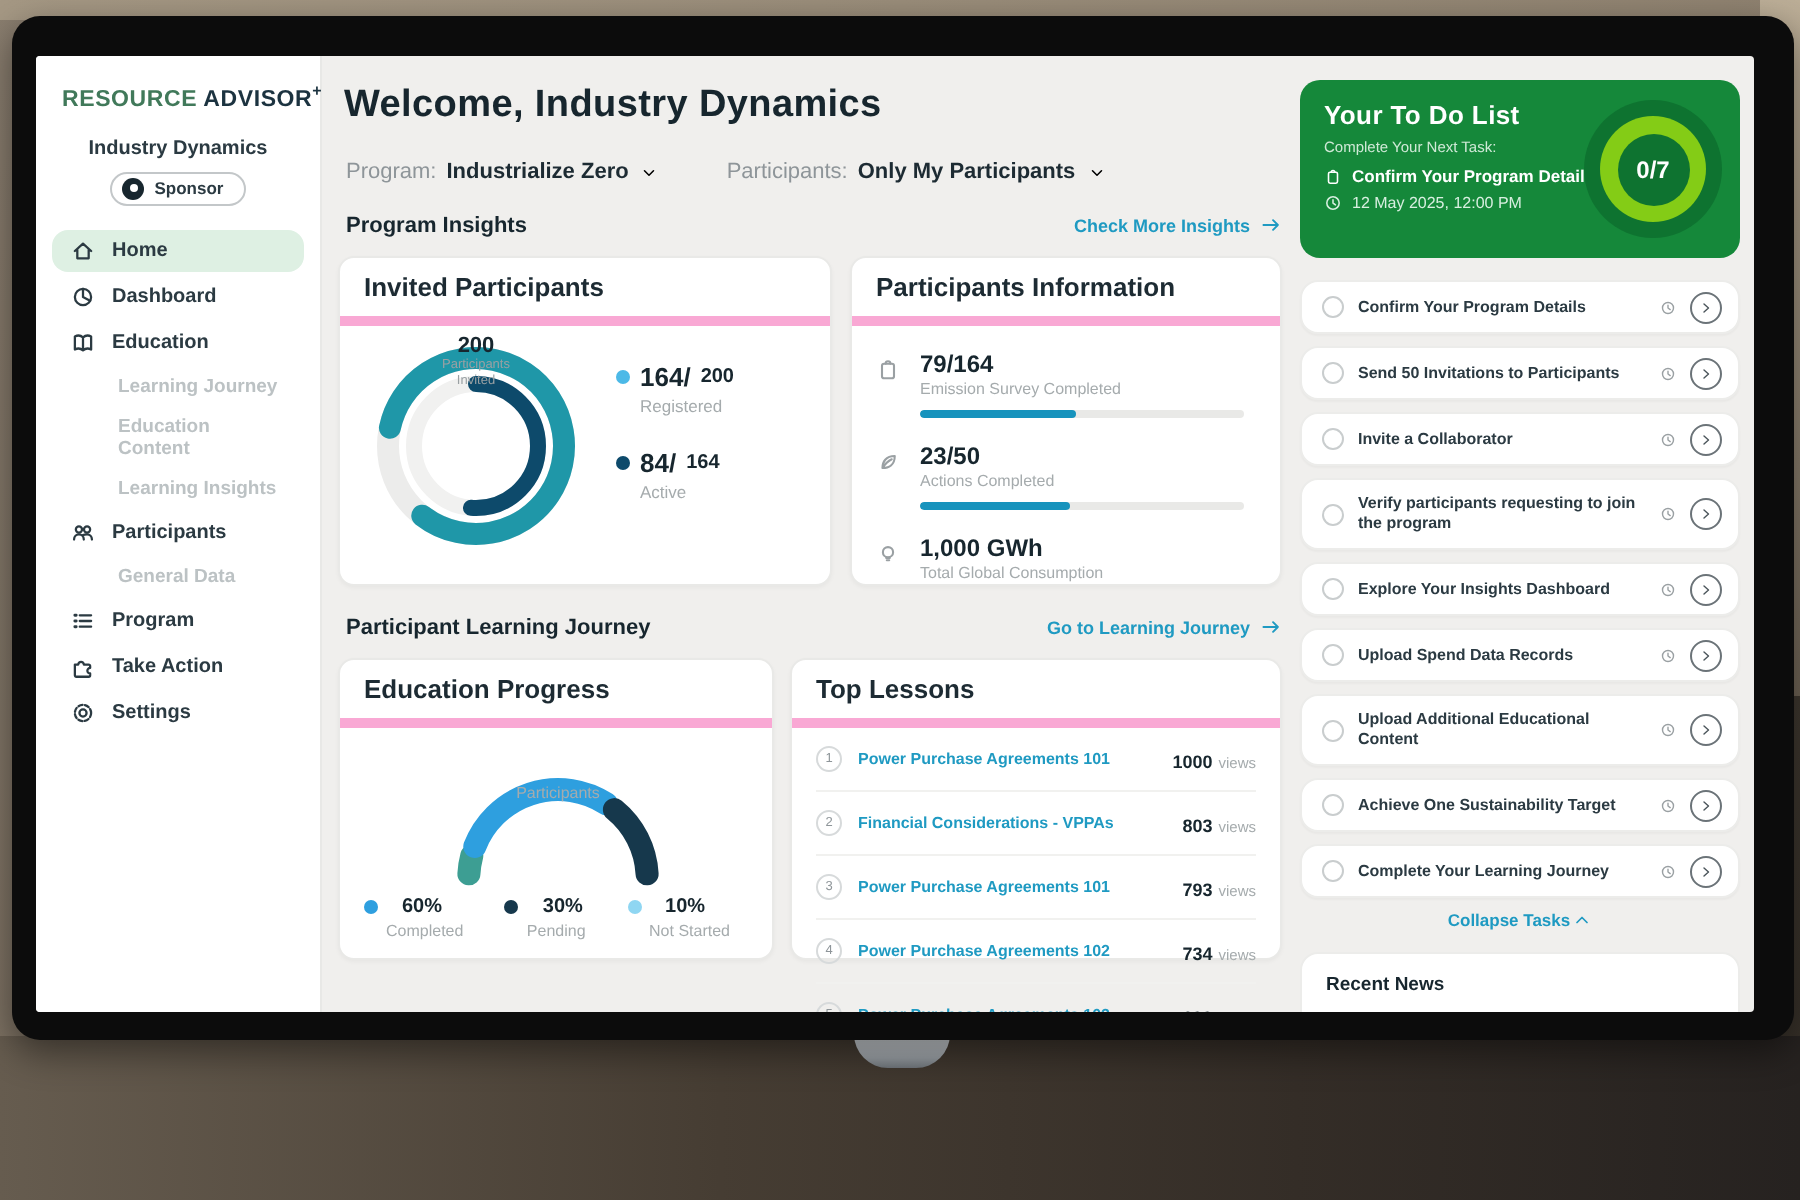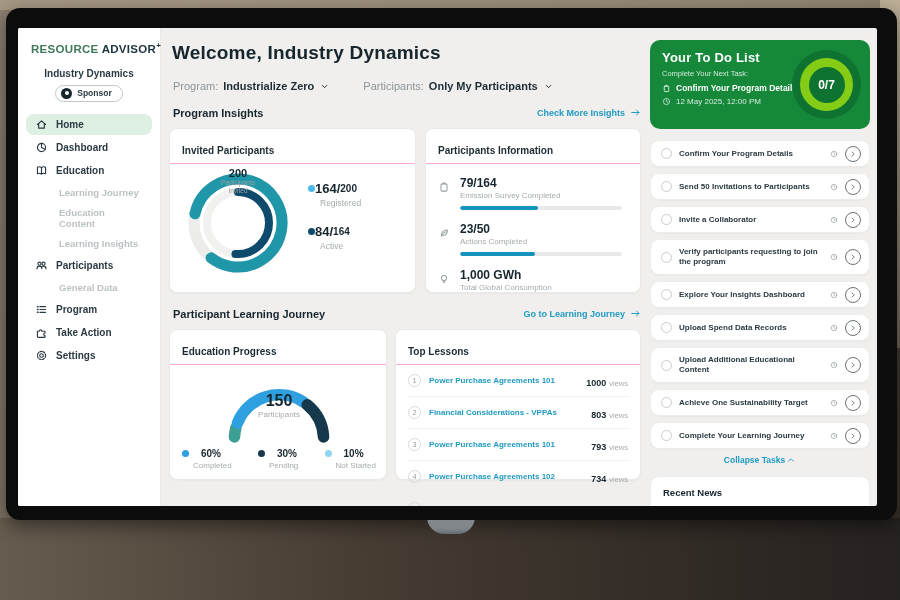--- a/index.html
+++ b/index.html
@@ -33,30 +33,30 @@
   
   .main { position:relative; flex:1; }
   .welcome { position:absolute; left:11px; top:14px; font-size:19px; font-weight:bold; color:#17262e; letter-spacing:.2px; }
   .filters { position:absolute; left:12px; top:52px; display:flex; gap:34px; align-items:center; font-size:11px; }
   .f-label { color:#8e9599; } .f-value { color:#1d2b33; font-weight:bold; margin-left:5px; }
   .f-group { display:flex; align-items:center; cursor:pointer; }
   .chev-down { margin-left:6px; }
   .sec-head { position:absolute; font-size:11px; font-weight:bold; color:#17262e; }
   .sec-link { position:absolute; font-size:9px; font-weight:bold; color:#1f9ac2; display:flex; align-items:center; gap:5px; cursor:pointer; }
   .card { position:absolute; background:#fff; border:1px solid #e9e9e7; border-radius:8px; box-shadow:0 1px 2px rgba(0,0,0,.04); }
-  .card-title { padding:16px 12px 7px; font-size:10px; font-weight:bold; color:#1d2b33; border-bottom:1px solid #f9a8d4; }
+  .card-title { padding:7px 12px 7px; font-size:13px; font-weight:bold; color:#1d2b33; border-bottom:5px solid #f9a8d4; }
 
   
   .donut-wrap { position:absolute; left:12px; top:38px; width:112px; height:112px; }
   .donut-center { position:absolute; left:0; top:38px; width:112px; text-align:center; pointer-events:none; }
   .dc-num { font-size:11px; font-weight:bold; color:#17262e; }
   .dc-lab { font-size:6.5px; color:#9aa0a3; line-height:1.3; }
   .ip-legend { position:absolute; left:138px; top:52px; }
   .ip-item { margin-bottom:16px; }
-  .ip-line { display:flex; align-items:center; }
+  .ip-line { display:flex; align-items:center; gap:5px; }
   .dot { width:7px; height:7px; border-radius:50%; flex:none; }
   .ip-main { font-size:13px; font-weight:bold; color:#17262e; }
   .ip-sub { font-size:10px; font-weight:bold; color:#17262e; }
   .ip-lab { font-size:8.5px; color:#a5abad; margin:2px 0 0 12px; }
 
   
   .pi-row { display:flex; gap:9px; padding:12px 14px 0 12px; }
   .pi-icon { width:13px; padding-top:3px; color:#9aa0a3; flex:none; }
   .pi-icon svg { width:12px; height:12px; }
   .pi-val { font-size:12px; font-weight:bold; color:#17262e; }
@@ -65,21 +65,21 @@
   .pi-fill { height:100%; border-radius:2px; }
 
   
   .gauge-wrap { position:absolute; left:9px; top:34px; width:200px; height:80px; }
   .gauge-center { position:absolute; left:0; top:62px; width:218px; text-align:center; pointer-events:none; }
   .gc-num { font-size:16px; font-weight:bold; color:#17262e; }
   .gc-lab { font-size:8px; color:#a5abad; }
   .ep-legend { position:absolute; left:12px; bottom:9px; width:194px; display:flex; justify-content:space-between; }
   .ep-item .ep-line { display:flex; align-items:center; gap:12px; }
   .ep-pct { font-size:10px; font-weight:bold; color:#17262e; }
-  .ep-lab { font-size:8px; color:#a5abad; margin:2px 0 0 11px; }
+  .ep-lab { font-size:8px; color:#a5abad; margin:2px 11px 0 11px; }
 
   
   .tl-row { display:flex; align-items:center; gap:8px; margin:0 12px; padding:6.5px 0; border-bottom:1px solid #f1f1ef; }
   .tl-row:last-child { border-bottom:none; }
   .tl-rank { width:13px; height:13px; border:1px solid #d7dadb; border-radius:50%; font-size:6.5px; color:#8e9599; display:flex; align-items:center; justify-content:center; flex:none; }
   .tl-title { flex:1; font-size:8px; font-weight:bold; color:#1f9ac2; cursor:pointer; }
   .tl-views { font-size:9px; font-weight:bold; color:#17262e; }
   .tl-suffix { font-size:7.5px; color:#a5abad; margin-left:3px; }
 
   
@@ -296,21 +296,20 @@
       <div class="gauge-wrap">
         <svg width="200" height="80" viewBox="0 0 200 104">
               <g id="gauge-segs">
                 <path d="M 42.09 94.76 A 58 58 0 0 1 43.92 83.18" fill="none" stroke="#3d9e93" stroke-width="15" stroke-linecap="round"></path>
                 <path d="M 45.93 77.03 A 58 58 0 0 1 131.42 49.25" fill="none" stroke="#2e9fdf" stroke-width="15" stroke-linecap="round"></path>
                 <path d="M 136.66 53.05 A 58 58 0 0 1 157.91 94.76" fill="none" stroke="#16384c" stroke-width="15" stroke-linecap="round"></path>
               </g>
             </svg>
       </div>
       <div class="gauge-center">
-        <div class="gc-num">150</div>
         <div class="gc-lab">Participants</div>
       </div>
       <div class="ep-legend">
         <div class="ep-item">
           <div class="ep-line">
                 <span class="dot" style="background: rgb(46, 159, 223);"></span>
                 <span class="ep-pct">60%</span>
               </div>
           <div class="ep-lab">Completed</div>
         </div>

